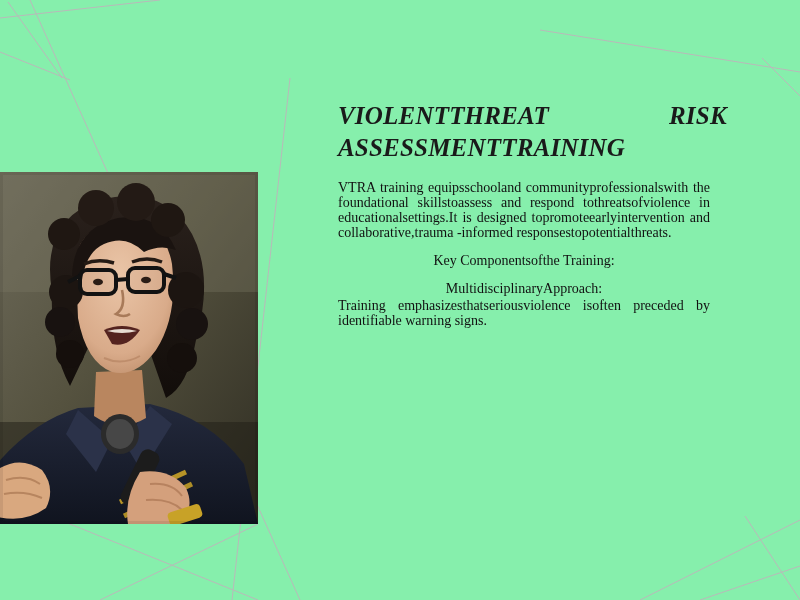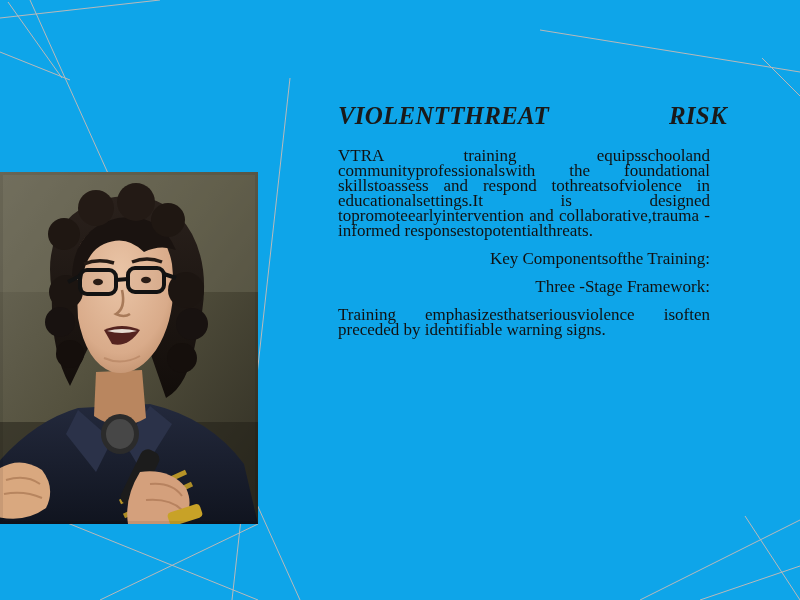--- a/index.html
+++ b/index.html
@@ -14,21 +14,21 @@
     overflow: hidden;
     position: relative;
   }
 
   #slide {
     position: absolute;
     left: 0;
     top: 0;
     width: 800px;
     height: 600px;
-    background: #0ea5e9;
+    background: #86efac;
     overflow: hidden;
   }
 
   
   .deco-svg {
     position: absolute;
     left: 0;
     top: 0;
     width: 800px;
     height: 600px;
@@ -72,29 +72,29 @@
     margin: 0 0 16px 0;
     width: 392px;
   }
   #slide-title .t-gap {
     display: inline-block;
     width: 120px;
   }
 
   .body-par {
     font-family: "Liberation Serif", serif;
-    font-size: 17px;
+    font-size: 14px;
     line-height: 15px;
     color: #111111;
     text-align: justify;
     margin: 0 0 13px 0;
     width: 372px;
   }
   .body-par.nowrapish {
-    text-align: right;
+    text-align: center;
   }
   .tight {
     margin-bottom: 2px;
   }
   .par-gap-lg {
     margin-bottom: 20px;
   }
 </style>
 </head>
 <body>
@@ -217,26 +217,26 @@
       <path d="M -6 300 Q 18 282 42 298 Q 56 316 46 336 Q 24 352 -6 344 Z" fill="#d9a87f"></path>
       <path d="M 6 308 Q 26 302 40 312" stroke="#b7855f" stroke-width="2" fill="none"></path>
       <path d="M 4 322 Q 24 318 42 326" stroke="#b7855f" stroke-width="2" fill="none"></path>
 
       <rect x="0" y="0" width="258" height="352" fill="none" stroke="#000000" stroke-opacity="0.08" stroke-width="6"></rect>
     </svg>
   </div>
 
   <div id="content">
 
-    <h1 id="slide-title"><span>VIOLENTTHREAT</span><span class="t-gap"></span><span>RISK</span><br></h1>
+    <h1 id="slide-title"><span>VIOLENTTHREAT</span><span class="t-gap"></span><span>RISK</span><br><span>ASSESSMENTTRAINING</span></h1>
 
     <p class="body-par">VTRA training  equipsschooland    communityprofessionalswith      the  foundational skillstoassess    and  respond  tothreatsofviolence    in  educationalsettings.It      is designed  topromoteearlyintervention       and  collaborative,trauma      -informed responsestopotentialthreats.</p>
 
     <p class="body-par nowrapish">Key  Componentsofthe      Training:</p>
 
-
-    <p class="body-par nowrapish">Three  -Stage   Framework:</p>
+    <p class="body-par nowrapish tight">MultidisciplinaryApproach:</p>
+
 
 
     <p class="body-par">Training  emphasizesthatseriousviolence           isoften  preceded   by  identifiable warning   signs.</p>
   </div>
 
 </div>
 
 </body></html>

